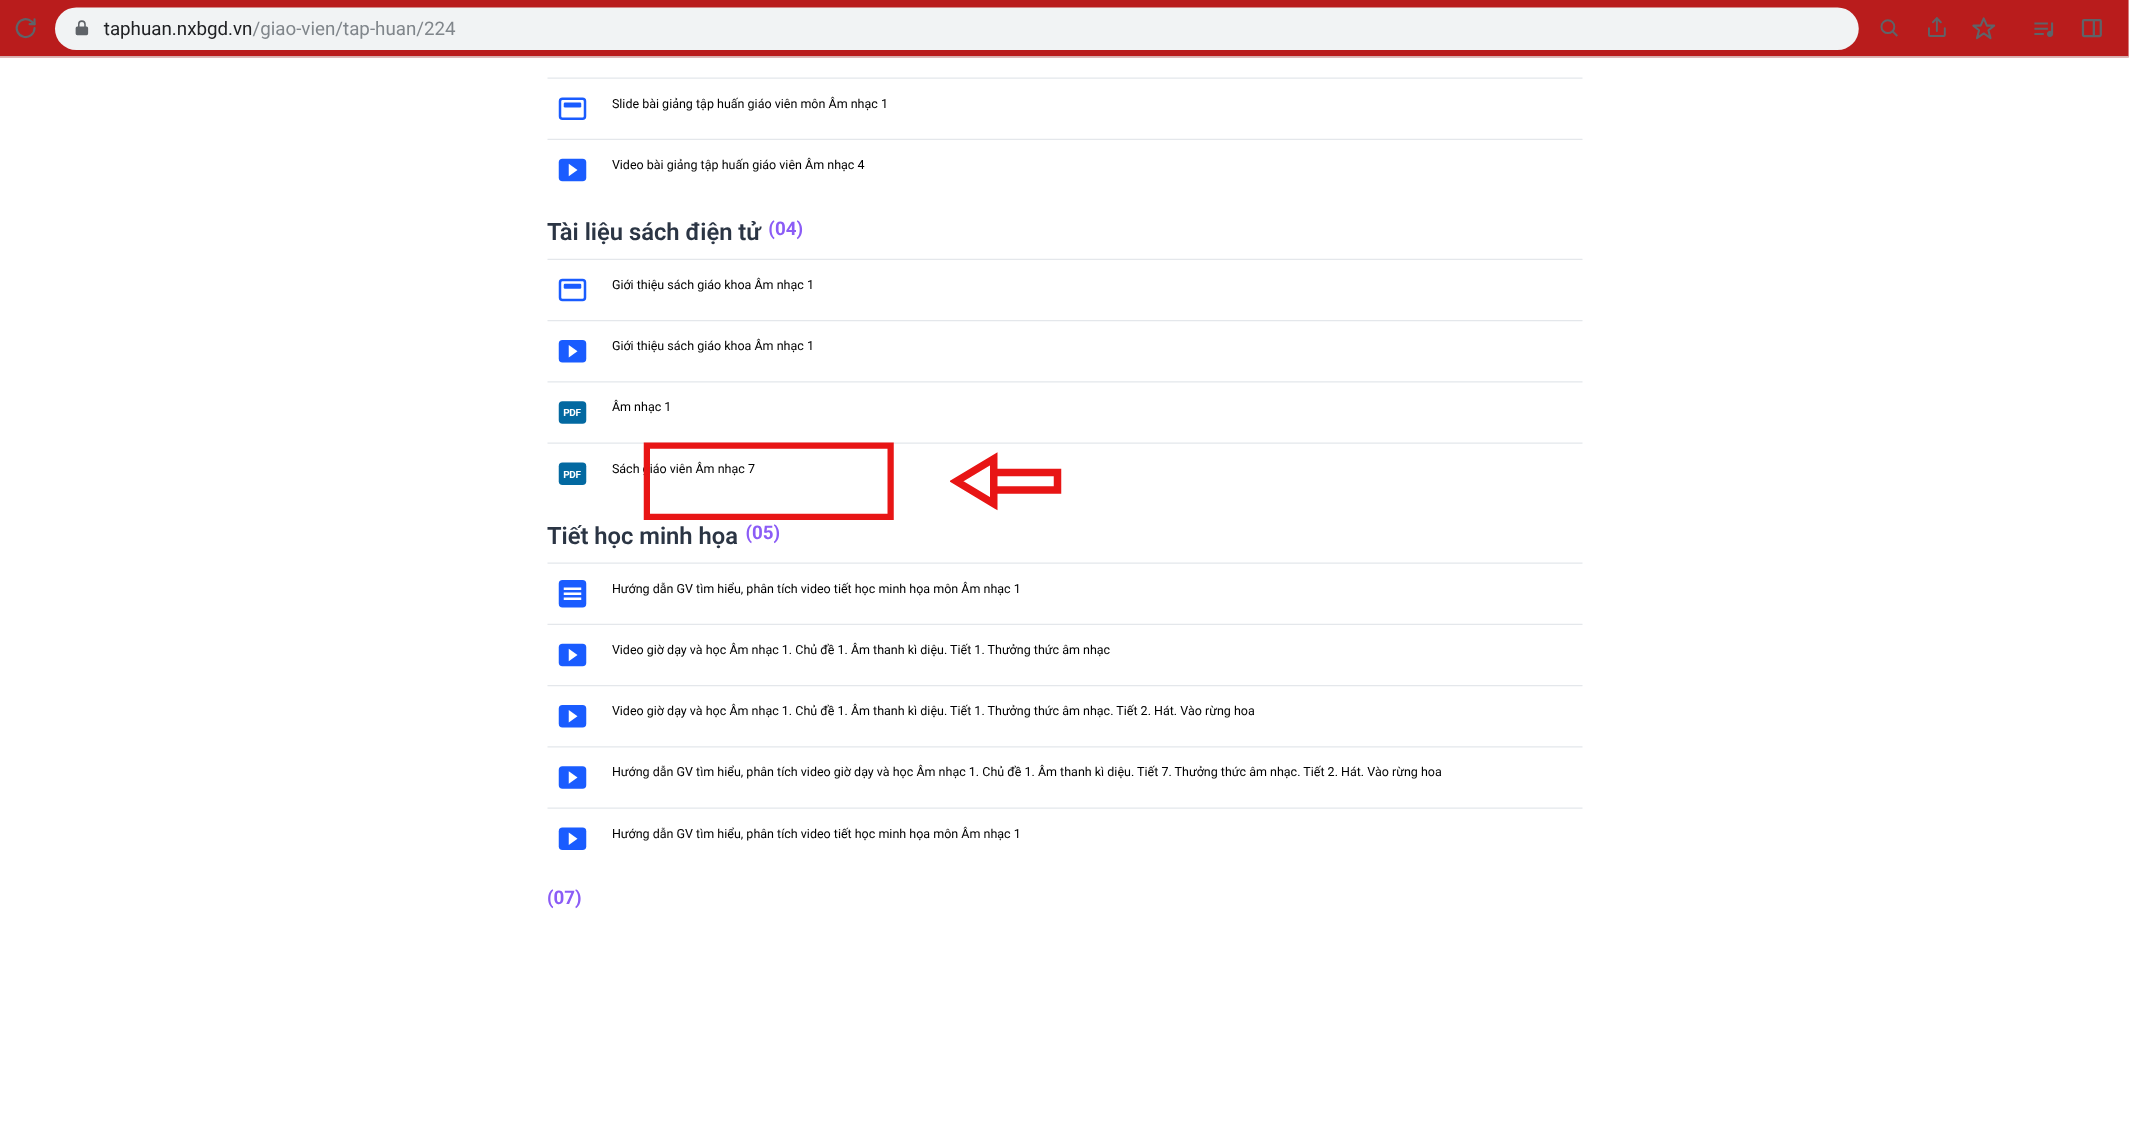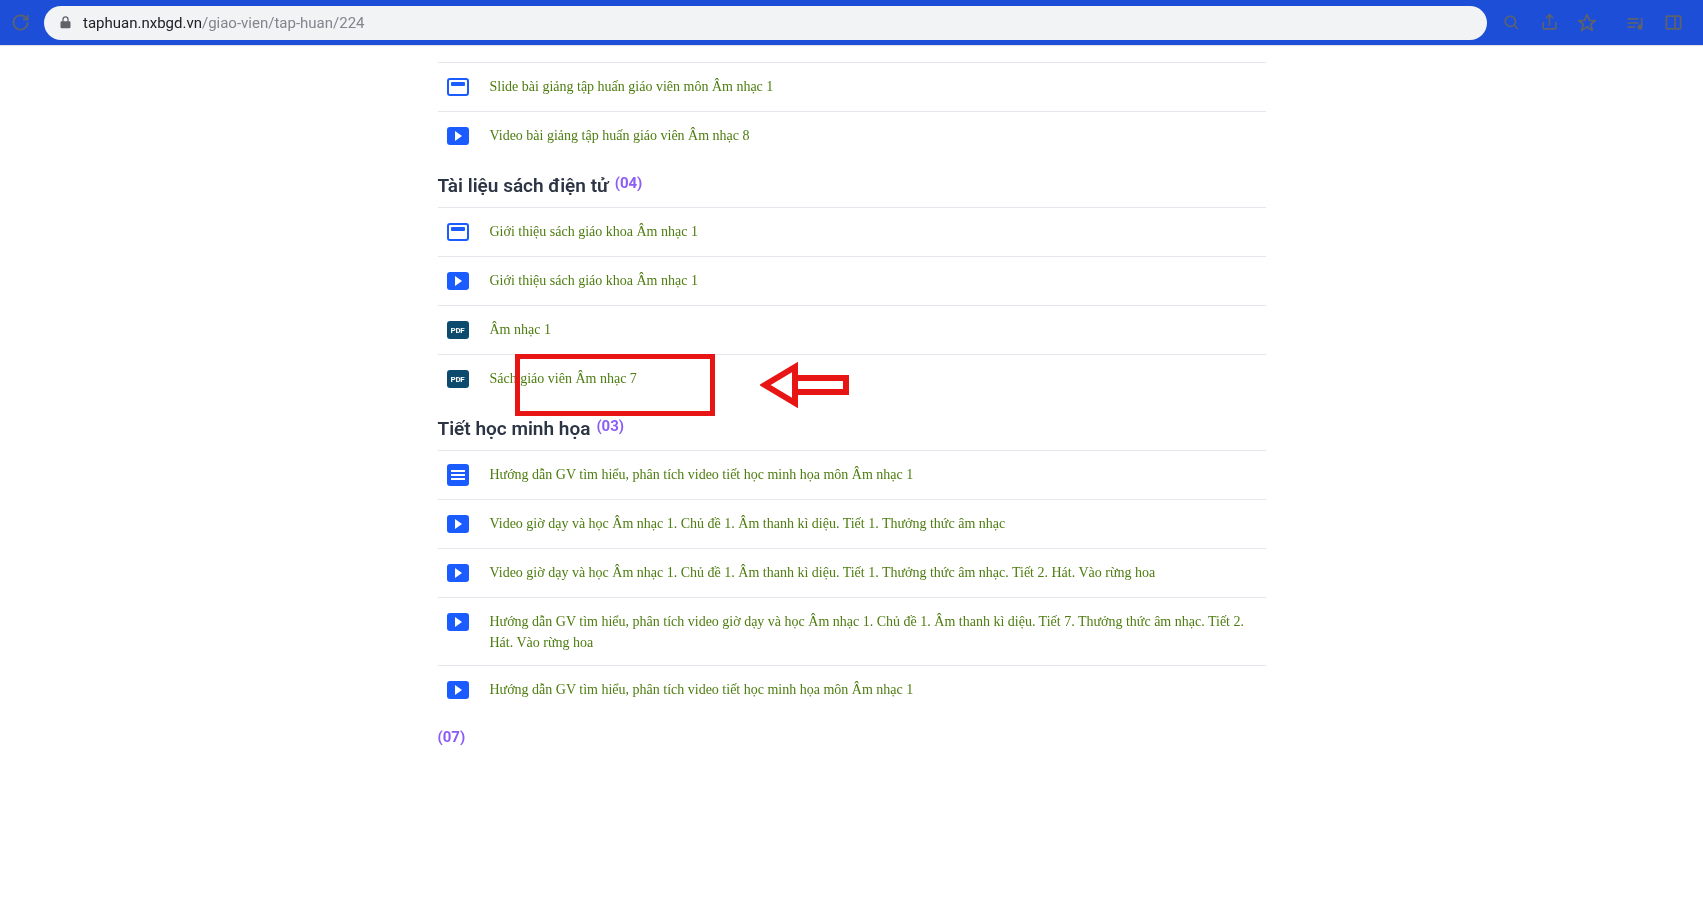--- a/index.html
+++ b/index.html
@@ -8,21 +8,21 @@
       background: #fff;
       width: 1703px;
       height: 907px;
       overflow: hidden;
     }
     .browser-bar {
       display: flex;
       align-items: center;
       height: 46px;
       padding: 0 10px;
-      background: #1d4ed8;
+      background: #b91c1c;
       border-bottom: 1px solid #e0e0e0;
     }
     .reload-icon {
       width: 20px; height: 20px;
       margin-right: 14px;
       color: #5f6368;
       display: flex; align-items: center; justify-content: center;
       cursor: pointer;
     }
     .address-bar {
@@ -90,25 +90,24 @@
     .item-icon {
       width: 24px;
       height: 24px;
       flex-shrink: 0;
       margin-right: 20px;
       display: flex;
       align-items: center;
       justify-content: center;
     }
     .item-label {
-      font-size: 14px;
-      color: #4d7c0f;
+      font-size: 10px;
+      color: #000000;
       line-height: 1.5;
       padding-top: 1px;
-      font-family: Liberation Serif, serif;
     }
     .icon-slide {
       width: 22px; height: 18px;
       border: 2.5px solid #1a5cff;
       border-radius: 3px;
       position: relative;
       background: #fff;
     }
     .icon-slide::after {
       content:"";
@@ -126,21 +125,21 @@
     .icon-video::after {
       content:"";
       position:absolute;
       left:8px; top:4px;
       border-left: 7px solid #fff;
       border-top: 5px solid transparent;
       border-bottom: 5px solid transparent;
     }
     .icon-pdf {
       width: 22px; height: 18px;
-      background: #0c4a6e;
+      background: #0369a1;
       border-radius: 3px;
       color:#fff;
       font-size:8px;
       font-weight:700;
       display:flex; align-items:center; justify-content:center;
       letter-spacing: -0.3px;
     }
     .icon-doc {
       width: 22px; height: 22px;
       background: #1a5cff;
@@ -229,21 +228,21 @@
       <div class="item">
         <div class="item-icon">
           <div class="icon-slide"></div>
         </div>
         <div class="item-label">Slide bài giảng tập huấn giáo viên môn Âm nhạc 1</div>
       </div>
       <div class="item">
         <div class="item-icon">
           <div class="icon-video"></div>
         </div>
-        <div class="item-label">Video bài giảng tập huấn giáo viên Âm nhạc 8</div>
+        <div class="item-label">Video bài giảng tập huấn giáo viên Âm nhạc 4</div>
       </div>
       <div class="section-title">
         <span>Tài liệu sách điện tử</span>
         <span class="section-count">(04)</span>
       </div>
       <div class="item">
         <div class="item-icon">
           <div class="icon-slide"></div>
         </div>
         <div class="item-label">Giới thiệu sách giáo khoa Âm nhạc 1</div>
@@ -261,21 +260,21 @@
         <div class="item-label">Âm nhạc 1</div>
       </div>
       <div class="item">
         <div class="item-icon">
           <div class="icon-pdf">PDF</div>
         </div>
         <div class="item-label">Sách giáo viên Âm nhạc 7</div>
       </div>
       <div class="section-title">
         <span>Tiết học minh họa</span>
-        <span class="section-count">(03)</span>
+        <span class="section-count">(05)</span>
       </div>
       <div class="item">
         <div class="item-icon">
           <div class="icon-doc"></div>
         </div>
         <div class="item-label">Hướng dẫn GV tìm hiểu, phân tích video tiết học minh họa môn Âm nhạc 1</div>
       </div>
       <div class="item">
         <div class="item-icon">
           <div class="icon-video"></div>

